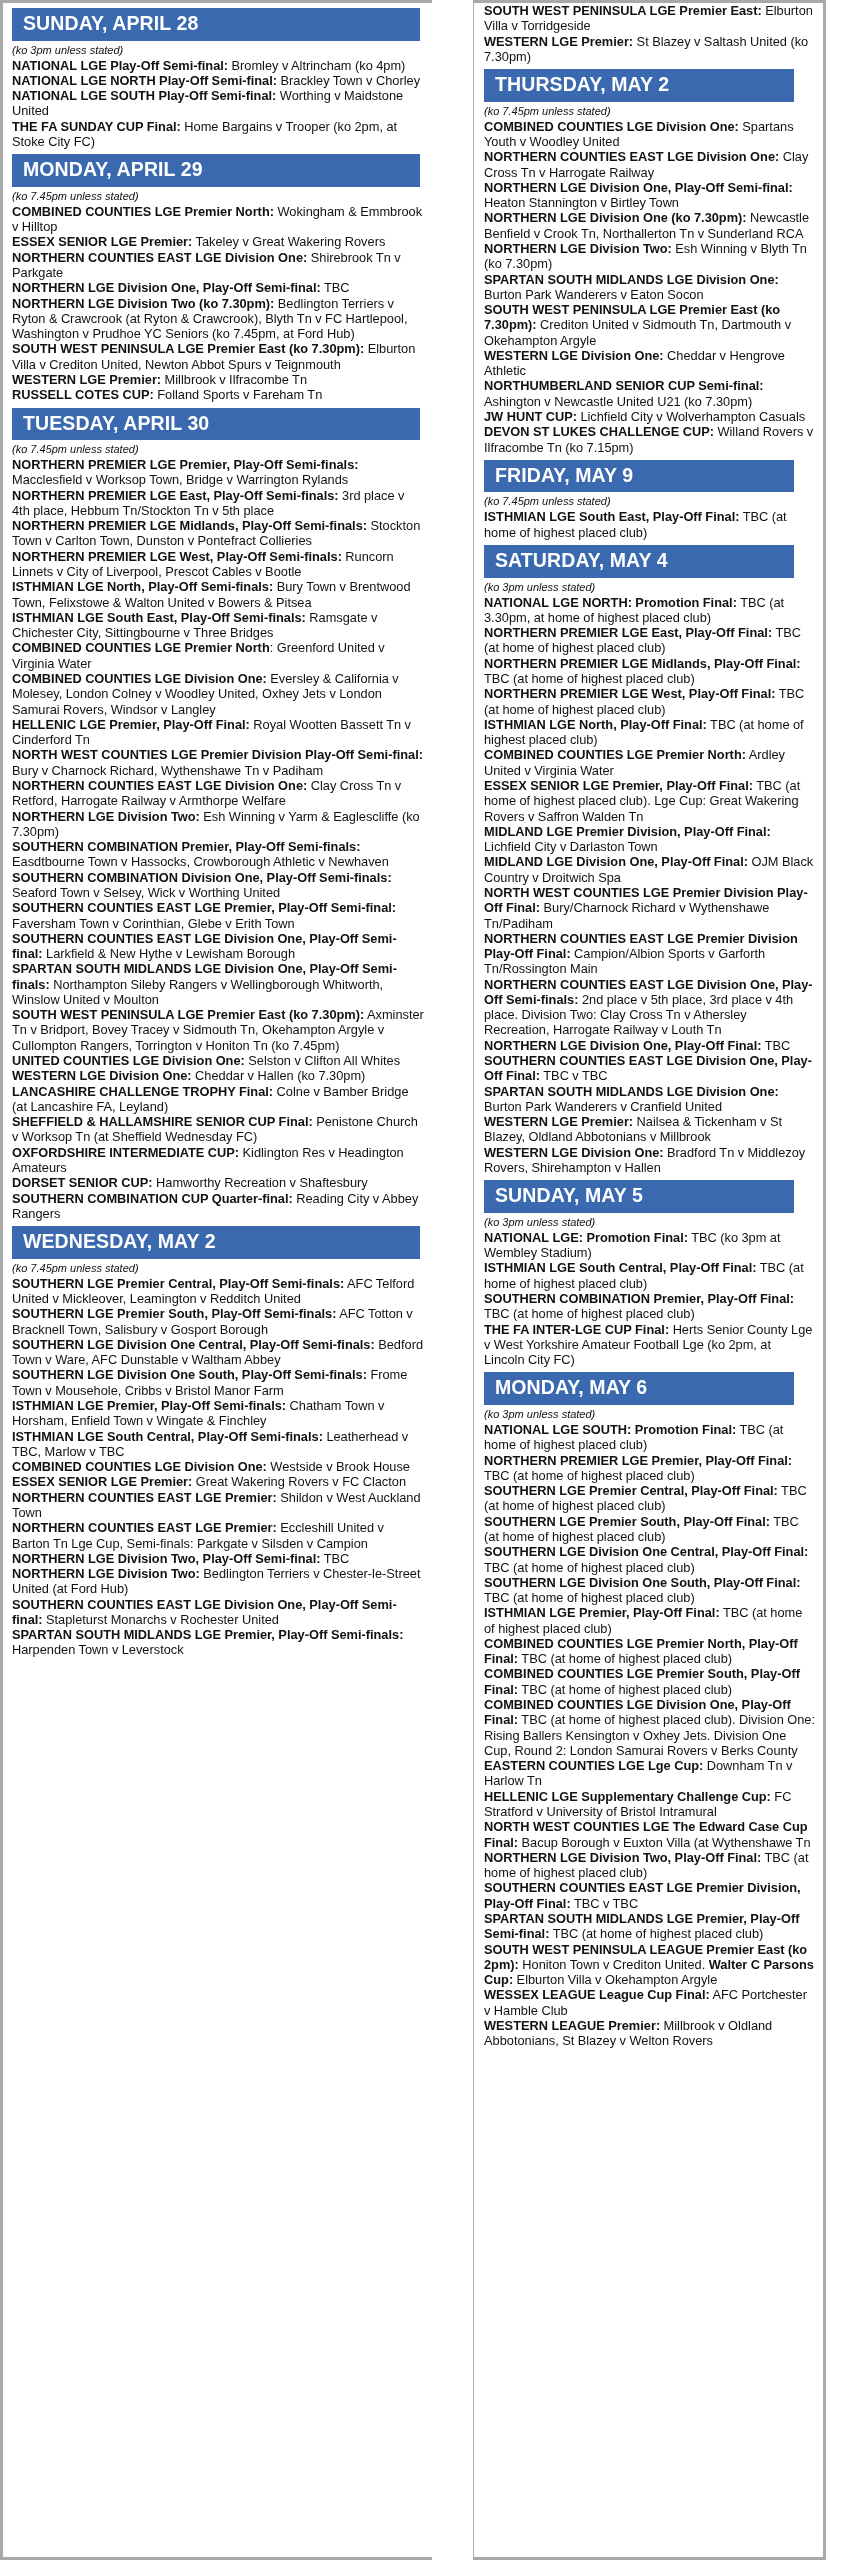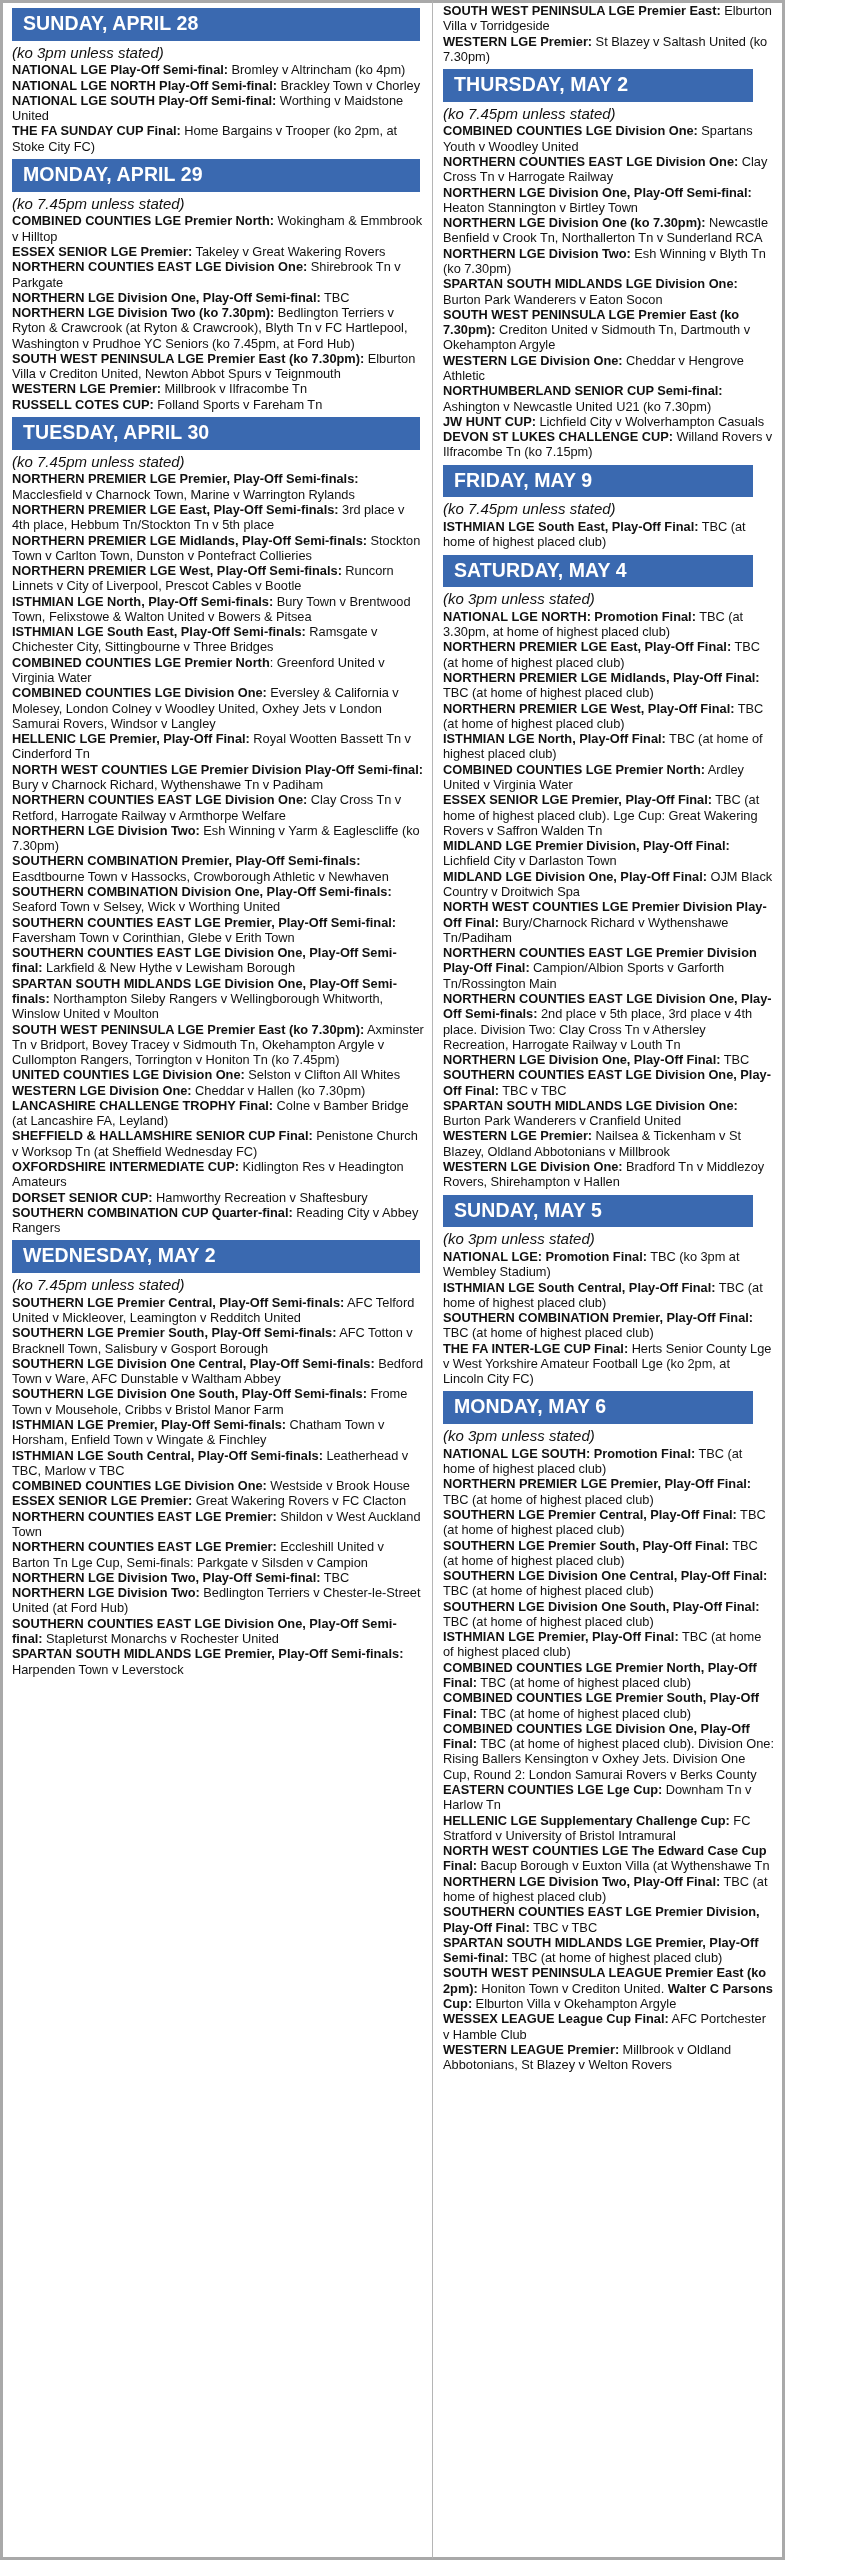--- a/index.html
+++ b/index.html
@@ -15,20 +15,21 @@
   }
   #page {
     position: relative;
     width: 865px;
     height: 2560px;
     background: #ffffff;
     box-sizing: border-box;
     display: flex;
     flex-direction: row;
     align-items: stretch;
+    gap: 41px;
   }
   .col {
     width: 432px;
     box-sizing: border-box;
     padding: 0 8px 0 10px;
     position: relative;
   }
   .col-left {
     border-left: 3px solid #a9a9a9;
     border-top: 3px solid #a9a9a9;
@@ -50,21 +51,21 @@
     letter-spacing: 0.1px;
     line-height: 1;
     padding: 6px 0 7px 11px;
     margin: 5px 0 3px 0;
     font-family: "Liberation Sans", sans-serif;
   }
   .col-left .daybar { margin-right: 4px; }
   .col-right .daybar { margin-right: 21px; }
   .kotime {
     font-style: italic;
-    font-size: 15px;
+    font-size: 11px;
     line-height: 1.19;
     color: #111111;
     margin: 2px 0 1px 0;
   }
   .fx {
     font-size: 12.8px;
     line-height: 1.195;
     color: #111111;
     margin: 0;
     text-align: left;
@@ -95,21 +96,21 @@
         <p class="fx"><b>NORTHERN COUNTIES EAST LGE Division One:</b><span> Shirebrook Tn v Parkgate</span></p>
         <p class="fx"><b>NORTHERN LGE Division One, Play-Off Semi-final:</b><span> TBC</span></p>
         <p class="fx"><b>NORTHERN LGE Division Two (ko 7.30pm):</b><span> Bedlington Terriers v Ryton &amp; Crawcrook (at Ryton &amp; Crawcrook), Blyth Tn v FC Hartlepool, Washington v Prudhoe YC Seniors (ko 7.45pm, at Ford Hub)</span></p>
         <p class="fx"><b>SOUTH WEST PENINSULA LGE Premier East (ko 7.30pm):</b><span> Elburton Villa v Crediton United, Newton Abbot Spurs v Teignmouth</span></p>
         <p class="fx"><b>WESTERN LGE Premier:</b><span> Millbrook v Ilfracombe Tn</span></p>
         <p class="fx"><b>RUSSELL COTES CUP:</b><span> Folland Sports v Fareham Tn</span></p>
       </div>
       <div class="sect">
         <div class="daybar">TUESDAY, APRIL 30</div>
         <div class="kotime">(ko 7.45pm unless stated)</div>
-        <p class="fx"><b>NORTHERN PREMIER LGE Premier, Play-Off Semi-finals:</b><span> Macclesfield v Charnock Town, Marine v Warrington Rylands</span></p>
+        <p class="fx"><b>NORTHERN PREMIER LGE Premier, Play-Off Semi-finals:</b><span> Macclesfield v Worksop Town, Bridge v Warrington Rylands</span></p>
         <p class="fx"><b>NORTHERN PREMIER LGE East, Play-Off Semi-finals:</b><span> 3rd place v 4th place, Hebbum Tn/Stockton Tn v 5th place</span></p>
         <p class="fx"><b>NORTHERN PREMIER LGE Midlands, Play-Off Semi-finals:</b><span> Stockton Town v Carlton Town, Dunston v Pontefract Collieries</span></p>
         <p class="fx"><b>NORTHERN PREMIER LGE West, Play-Off Semi-finals:</b><span> Runcorn Linnets v City of Liverpool, Prescot Cables v Bootle</span></p>
         <p class="fx"><b>ISTHMIAN LGE North, Play-Off Semi-finals:</b><span> Bury Town v Brentwood Town, Felixstowe &amp; Walton United v Bowers &amp; Pitsea</span></p>
         <p class="fx"><b>ISTHMIAN LGE South East, Play-Off Semi-finals:</b><span> Ramsgate v Chichester City, Sittingbourne v Three Bridges</span></p>
         <p class="fx"><b>COMBINED COUNTIES LGE Premier North</b><span>: Greenford United v Virginia Water</span></p>
         <p class="fx"><b>COMBINED COUNTIES LGE Division One:</b><span> Eversley &amp; California v Molesey, London Colney v Woodley United, Oxhey Jets v London Samurai Rovers, Windsor v Langley</span></p>
         <p class="fx"><b>HELLENIC LGE Premier, Play-Off Final:</b><span> Royal Wootten Bassett Tn v Cinderford Tn</span></p>
         <p class="fx"><b>NORTH WEST COUNTIES LGE Premier Division Play-Off Semi-final:</b><span> Bury v Charnock Richard, Wythenshawe Tn v Padiham</span></p>
         <p class="fx"><b>NORTHERN COUNTIES EAST LGE Division One:</b><span> Clay Cross Tn v Retford, Harrogate Railway v Armthorpe Welfare</span></p>

